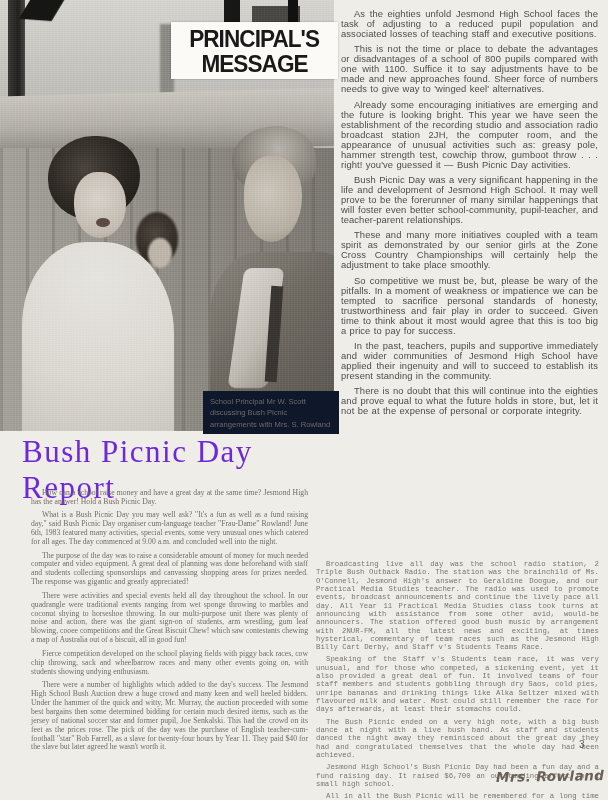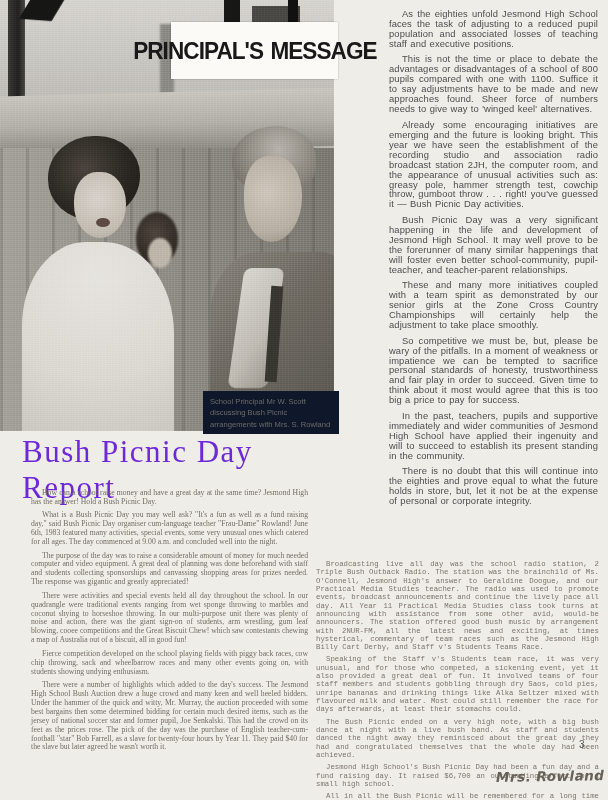--- a/index.html
+++ b/index.html
@@ -89,42 +89,42 @@
     background:
       repeating-linear-gradient(0deg, rgba(255,255,255,.05) 0 1px, rgba(0,0,0,.04) 1px 2px),
       repeating-linear-gradient(90deg, rgba(255,255,255,.03) 0 1px, rgba(0,0,0,.03) 1px 3px);
     mix-blend-mode:overlay;
   }
 
   
   .title-box {
     position:absolute; left:171px; top:22px; width:167px; height:57px;
     background:#fbfaf7; box-shadow:0 0 2px rgba(0,0,0,.25);
-    display:flex; flex-direction:row; justify-content:center; align-items:center;
+    display:flex; flex-direction:column; justify-content:center; align-items:center;
     text-align:center;
   }
   .title-box .l1, .title-box .l2 {
     font-weight:bold; font-size:24px; line-height:25px; color:#191919;
     letter-spacing:-1px; white-space:nowrap; transform:scaleX(.94);
   }
 
   
   .caption-box {
     position:absolute; left:203px; top:391px; width:136px; min-height:41px;
     background:#0f172a; padding:5px 6px 4px 7px;
     font-size:7.6px; line-height:1.5; color:#6b6b68; text-align:left;
   }
 
   
   .right-col {
     position:absolute; left:341px; top:9px; width:257px;
     font-size:9.4px; line-height:1.06; text-align:justify; color:#4d4d4d;
     letter-spacing:.1px; word-spacing:.6px;
   }
-  .right-col p { text-indent:13px; margin-bottom:5.5px;margin-left:48px; }
+  .right-col p { text-indent:13px; margin-bottom:5.5px; }
 
   
   .headline {
     position:absolute; left:22px; top:434px; width:296px;
     text-align:left; font-family:"Liberation Serif", serif;
     font-size:31px; font-weight:normal; color:#6d28d9; letter-spacing:1.5px;
   }
 
   
   .report-col {

